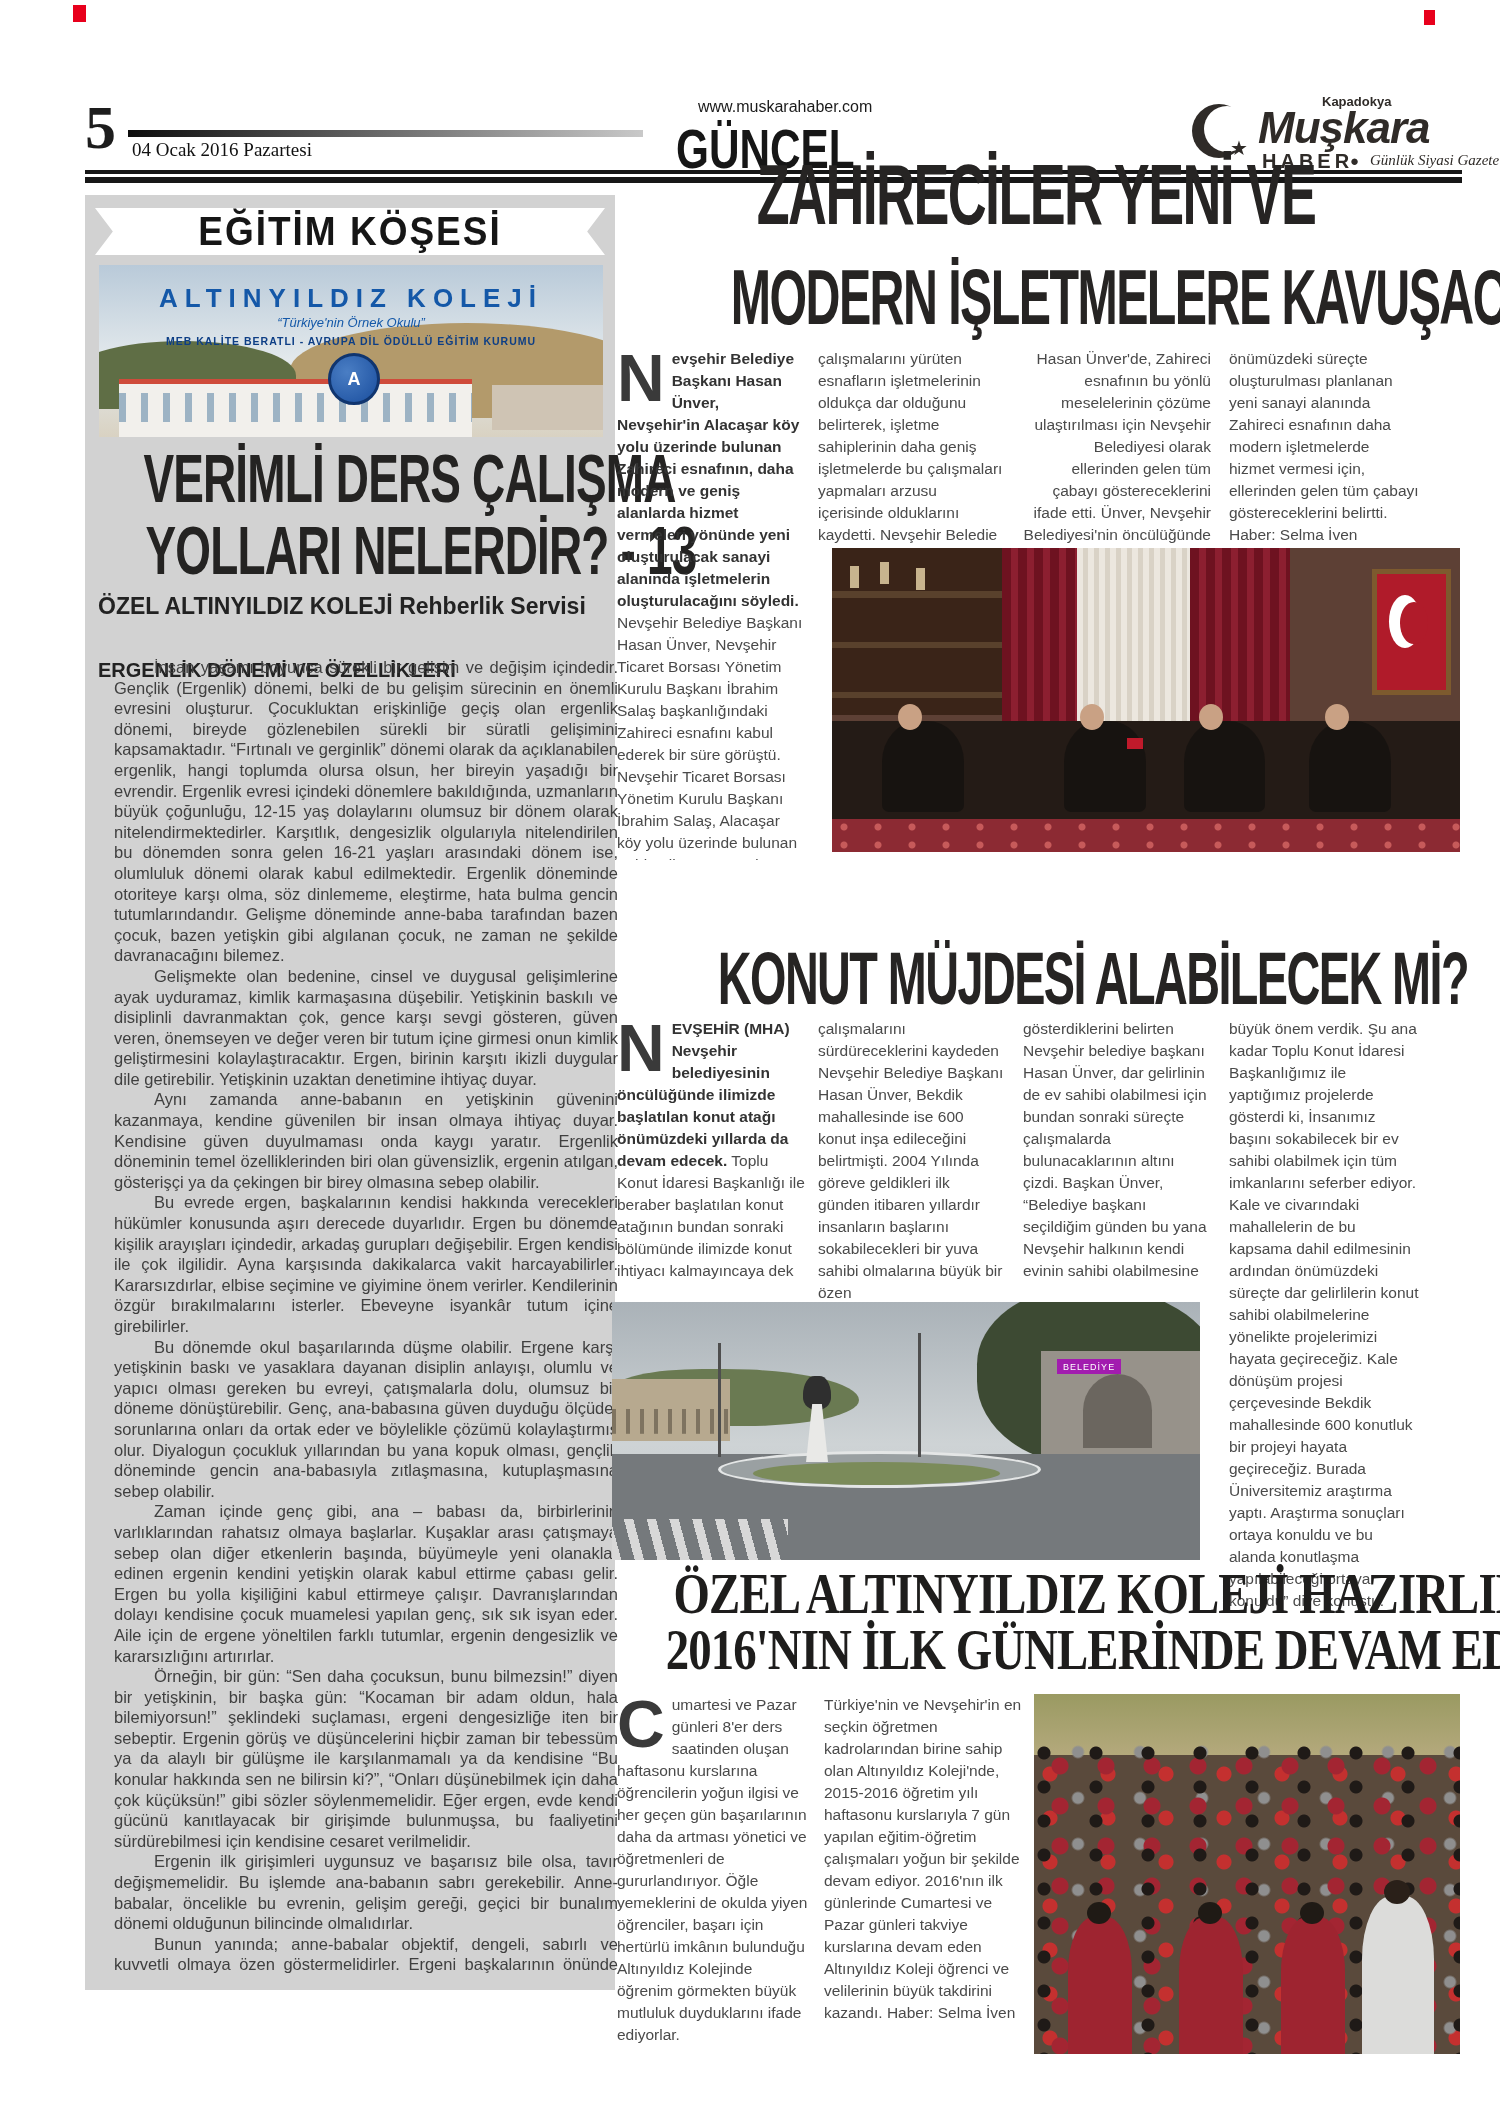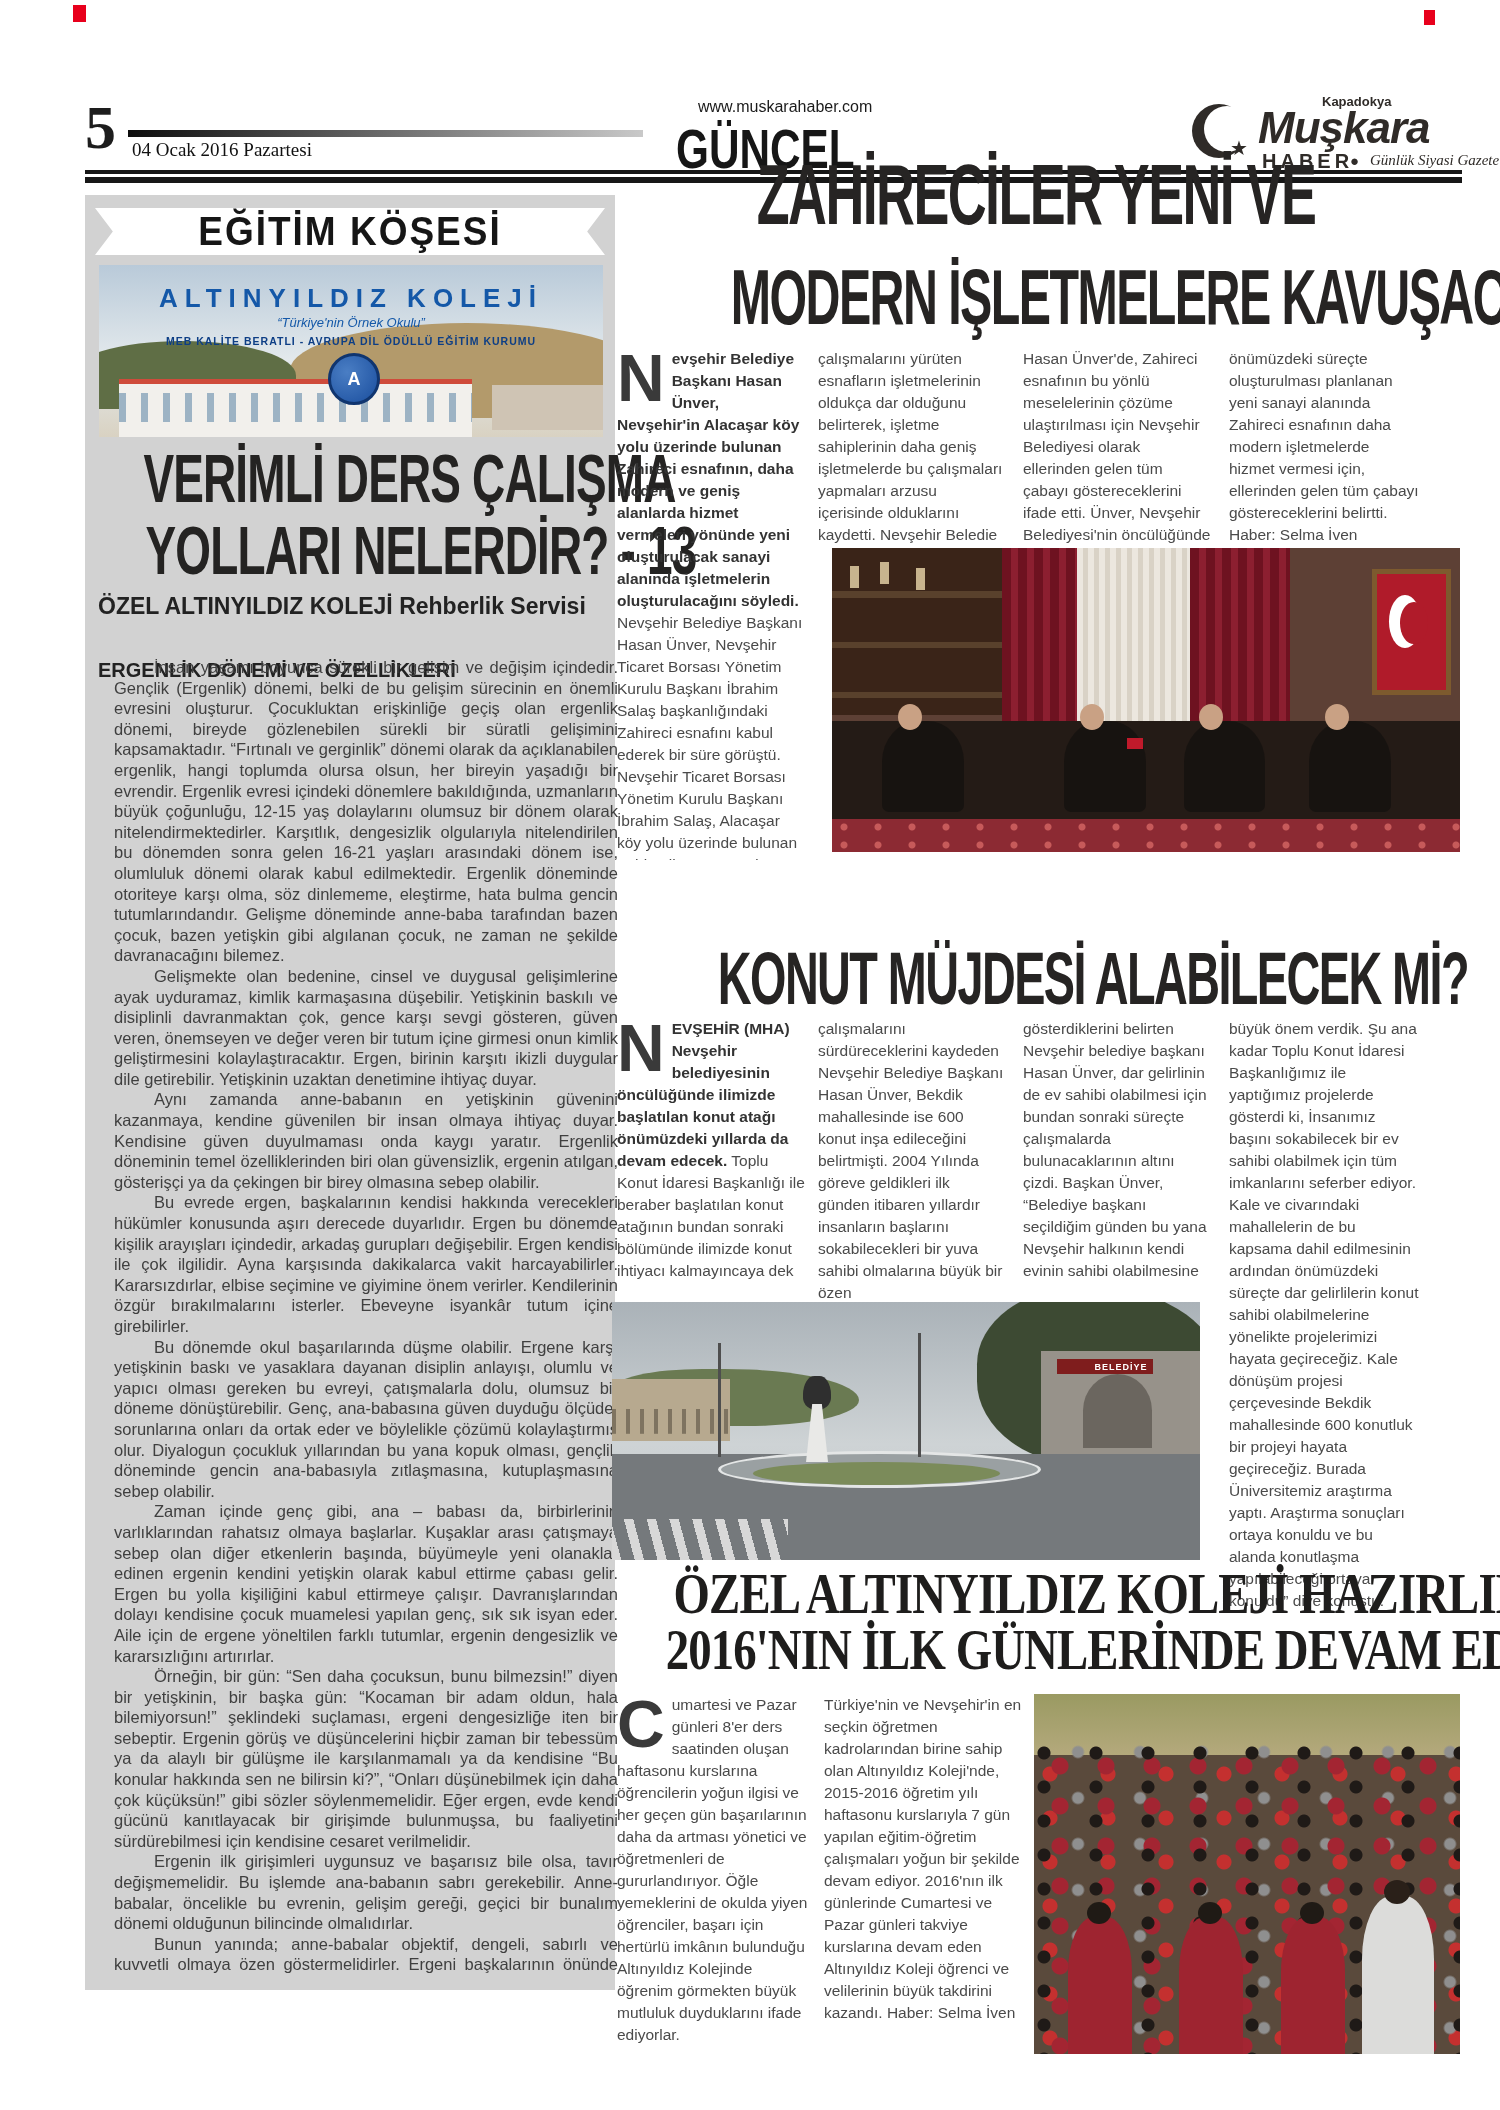--- a/index.html
+++ b/index.html
@@ -81,22 +81,22 @@
   .p1-tinyflag{position:absolute;width:16px;height:11px;background:#c01a2b;}
 
   
   .p2{background:linear-gradient(#aab2b8,#ced3d5 55%,#c3c6c8);}
   .p2-treeR{position:absolute;right:-4%;top:-6%;width:42%;height:70%;background:#3d4a33;border-radius:45% 55% 50% 50%;}
   .p2-treesL{position:absolute;left:0;top:26%;width:42%;height:22%;background:#6a7a52;border-radius:40% 60% 50% 50%;}
   .p2-bldgL{position:absolute;left:0;top:30%;width:20%;height:24%;background:#b7a98f;
             background-image:repeating-linear-gradient(to right,#7e7360 0 4px,transparent 4px 14px);background-size:100% 40%;background-position:0 80%;background-repeat:no-repeat;}
   .p2-bldgR{position:absolute;right:0;top:19%;width:27%;height:41%;background:#97928a;}
   .p2-arch{position:absolute;left:26%;top:22%;width:44%;height:70%;background:#6b665f;border-radius:50% 50% 0 0;}
-  .p2-sign{position:absolute;background:#7f1d1d;color:#fff;font-size:9px;font-weight:bold;
-           display:flex;align-items:center;justify-content:center;letter-spacing:1px;padding-left:32px;}
+  .p2-sign{position:absolute;background:#a21caf;color:#fff;font-size:9px;font-weight:normal;
+           display:flex;align-items:center;justify-content:center;letter-spacing:1px;}
   .p2-road{position:absolute;left:0;bottom:0;width:100%;height:41%;background:#75797c;}
   .p2-curb{position:absolute;left:18%;bottom:28%;width:54%;height:12%;border-radius:50%;background:#9aa0a2;border:3px solid #e4e6e6;}
   .p2-grass{position:absolute;left:24%;bottom:29%;width:42%;height:9%;border-radius:50%;background:#7b8b5a;}
   .p2-mon{position:absolute;left:33%;bottom:38%;width:22px;height:58px;background:#e9e9e7;clip-path:polygon(28% 0,72% 0,100% 100%,0 100%);}
   .p2-vase{position:absolute;left:32.5%;bottom:58%;width:28px;height:34px;background:#2f2f2f;border-radius:45% 45% 55% 55%/60% 60% 40% 40%;}
   .p2-pole{position:absolute;width:3px;background:#4e4e4e;}
   .p2-cross{position:absolute;left:0;bottom:0;width:30%;height:16%;
             background:repeating-linear-gradient(75deg,#d8d8d8 0 9px,transparent 9px 22px);}
 
   
@@ -189,21 +189,21 @@
     <span>ZAHİRECİLER YENİ VE</span>
   </div>
   <div class="abs hl" style="left:612px;top:260px;font-size:62px;line-height:1;">
     <span>MODERN İŞLETMELERE KAVUŞACAK</span>
   </div>
 
   <div class="abs col" style="left:617px;top:348px;width:188px;height:512px;">
     <span class="dropcap">N</span><span class="lead">evşehir Belediye Başkanı Hasan Ünver, Nevşehir'in Alacaşar köy yolu üzerinde bulunan Zahireci esnafının, daha modern ve geniş alanlarda hizmet vermeleri yönünde yeni oluşturulacak sanayi alanında işletmelerin oluşturulacağını söyledi.</span><span> Nevşehir Belediye Başkanı Hasan Ünver, Nevşehir Ticaret Borsası Yönetim Kurulu Başkanı İbrahim Salaş başkanlığındaki Zahireci esnafını kabul ederek bir süre görüştü. Nevşehir Ticaret Borsası Yönetim Kurulu Başkanı İbrahim Salaş, Alacaşar köy yolu üzerinde bulunan Zahireciler Pazarı'nda</span>
   </div>
   <div class="abs col" style="left:818px;top:348px;width:186px;height:198px;">çalışmalarını yürüten esnafların işletmelerinin oldukça dar olduğunu belirterek, işletme sahiplerinin daha geniş işletmelerde bu çalışmaları yapmaları arzusu içerisinde olduklarını kaydetti. Nevşehir Beledie Başkanı</div>
-  <div class="abs col" style="left:1023px;top:348px;width:188px;height:198px;">Hasan Ünver'de, Zahireci esnafının bu yönlü meselelerinin çözüme ulaştırılması için Nevşehir Belediyesi olarak ellerinden gelen tüm çabayı göstereceklerini ifade etti. Ünver, Nevşehir Belediyesi'nin öncülüğünde</div>
+  <div class="abs col" style="left:1023px;top:348px;width:188px;height:198px;text-align:right;">Hasan Ünver'de, Zahireci esnafının bu yönlü meselelerinin çözüme ulaştırılması için Nevşehir Belediyesi olarak ellerinden gelen tüm çabayı göstereceklerini ifade etti. Ünver, Nevşehir Belediyesi'nin öncülüğünde</div>
   <div class="abs col" style="left:1229px;top:348px;width:190px;height:198px;">önümüzdeki süreçte oluşturulması planlanan yeni sanayi alanında Zahireci esnafının daha modern işletmelerde hizmet vermesi için, ellerinden gelen tüm çabayı göstereceklerini belirtti. Haber: Selma İven</div>
 
   <div class="photo p1" style="left:832px;top:548px;width:628px;height:304px;">
     <div class="p1-shelf"></div>
     <div class="p1-award" style="left:18px;top:18px;"></div>
     <div class="p1-award" style="left:48px;top:14px;"></div>
     <div class="p1-award" style="left:84px;top:20px;"></div>
     <div class="p1-curtL"></div>
     <div class="p1-lace"></div>
     <div class="p1-curtR"></div>

